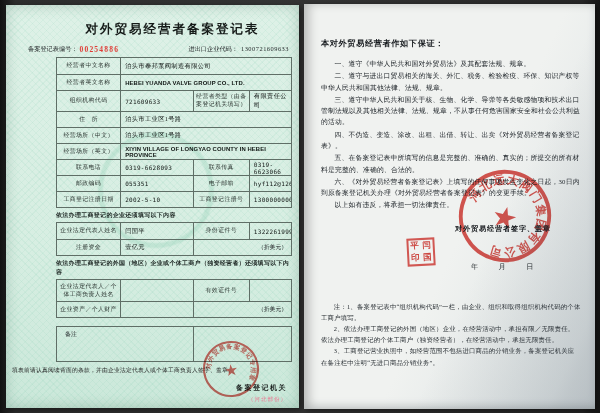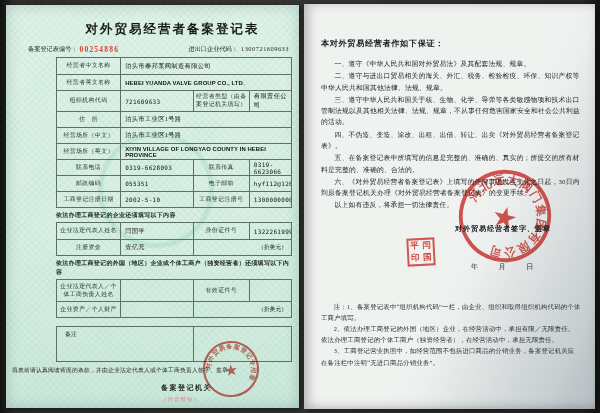--- a/index.html
+++ b/index.html
@@ -61,21 +61,21 @@
   .td.usd{ justify-content:flex-end; padding-right:4px; font-size:5.8px;}
   .c-lab{ width:27%; } .c-v1{ width:31%; } .c-l2{ width:24%; } .c-v2{ width:18%; }
   .c-full{ width:73%; } .c-rest{ width:42%; }
   .c-remL{ width:58%; align-items:flex-start; justify-content:flex-start; padding:3px 0 0 8px; font-size:6px;}
   .c-remR{ width:42%; }
   .sec-head{ font-size:6px; font-weight:700; color:#1c2522; margin:3px 0 2px 0; letter-spacing:0.3px;}
   .gap8{ height:8px; }
   .lp-footnote{ margin:4px 8px 0 6px; font-size:5.8px; color:#222; letter-spacing:0.2px;}
 
   .lp-authority{
-    position:absolute; right:12px; bottom:5px; width:126px; text-align:left;
+    position:absolute; right:12px; bottom:5px; width:126px; text-align:right;
     font-size:7px; color:#1d2220;
   }
   .lp-authority .auth-label{ letter-spacing:1.5px; font-weight:700;}
   .lp-authority .sign{ margin-top:11px; letter-spacing:6px; font-weight:700;}
   .lp-authority .seal-note{ margin-top:3px; color:#ee7490; font-size:5.5px; letter-spacing:1px;}
   .lp-authority .dateline{ margin-top:6px; font-size:6.5px; display:flex; justify-content:center; align-items:baseline; gap:3px;}
   .lp-authority .dateline .n{ font-family:"DejaVu Sans Mono","Liberation Mono",monospace; color:#2b3140;}
   .lp-seal{
     position:absolute; right:38px; bottom:9px; width:60px; height:60px;
     transform:rotate(-8deg); opacity:0.85; mix-blend-mode:multiply;

